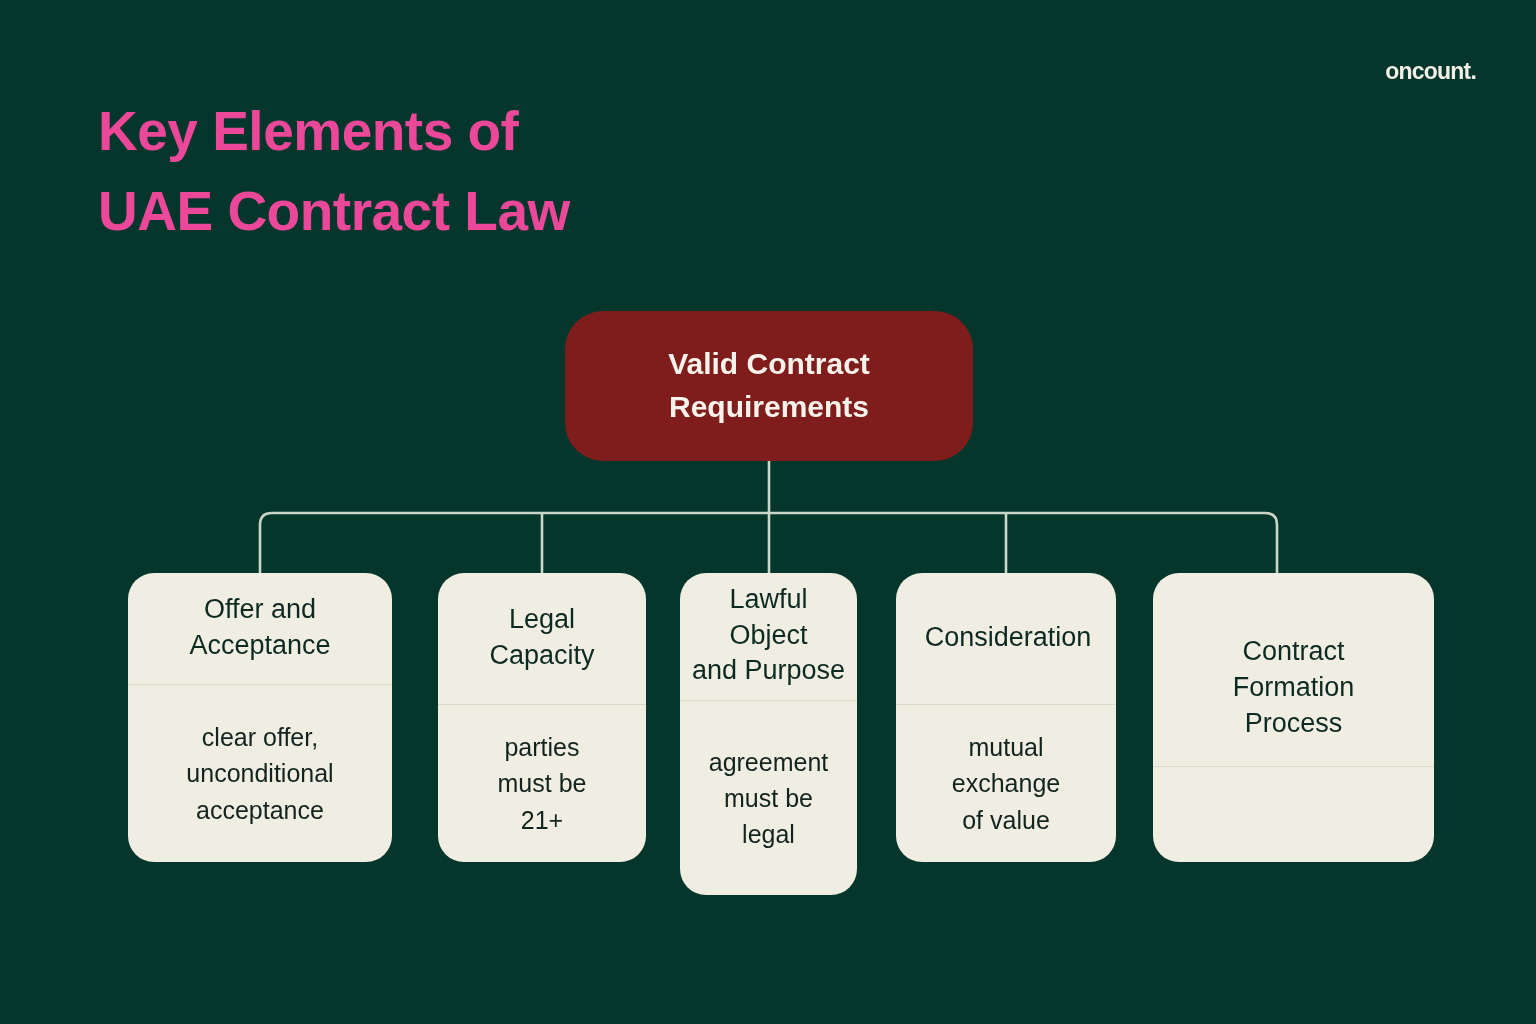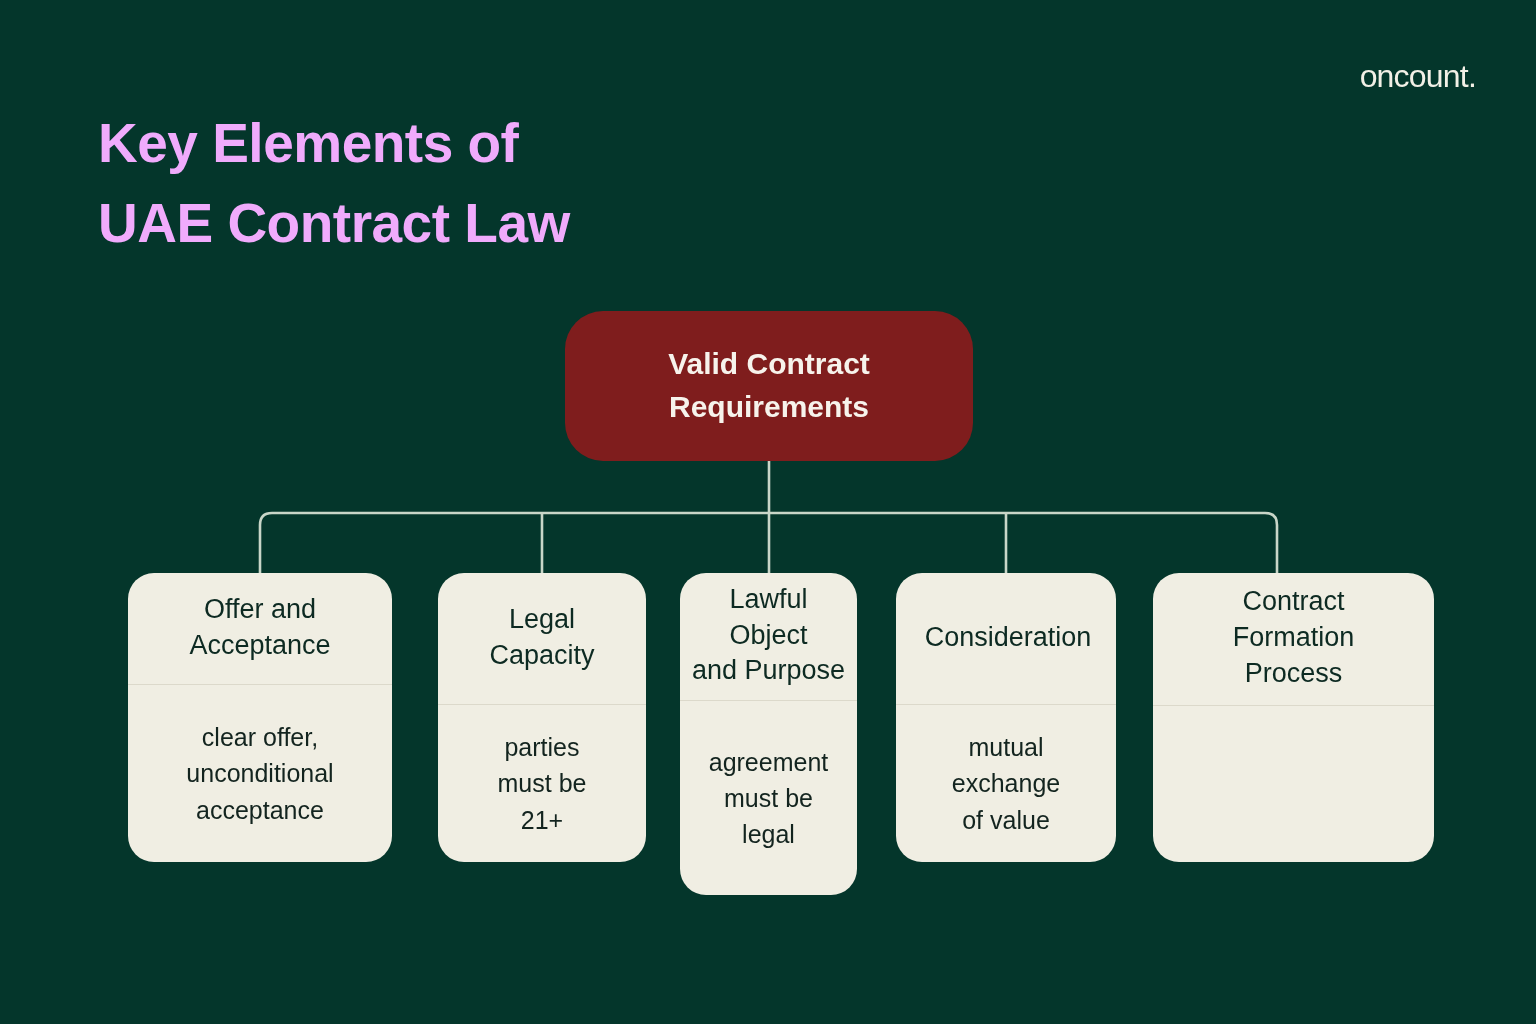--- a/index.html
+++ b/index.html
@@ -8,25 +8,25 @@
     background:#04362b;
     font-family:"Liberation Sans", sans-serif;
     overflow:hidden;
   }
   #stage { position:relative; width:1536px; height:1024px; background:#04362b; }
 
   
   .page-title {
     position:absolute; left:98px; top:92px;
     font-size:55px; font-weight:bold; line-height:1.45;
-    color:#f0abfc; letter-spacing:-0.5px; white-space:pre-line;margin-top:12px;
+    color:#ec4899; letter-spacing:-0.5px; white-space:pre-line;
   }
   .brand-logo {
     position:absolute; right:60px; top:58px;
-    font-size:32px; font-weight:normal; color:#f2f0e6;
+    font-size:23px; font-weight:bold; color:#f2f0e6;
     letter-spacing:-0.8px;
   }
 
   
   #connectors { position:absolute; left:0; top:0; width:1536px; height:1024px; }
 
   
   .root-node {
     position:absolute; left:565px; top:311px;
     width:408px; height:150px;
@@ -67,21 +67,21 @@
   
   #card-0 { left:128px;  top:573px;  width:264px; height:289px; }
   #card-0 .card-title { height:112px; }
   #card-1 { left:438px;  top:573px;  width:208px; height:289px; }
   #card-1 .card-title { height:132px; }
   #card-2 { left:680px;  top:573px;  width:177px; height:322px; }
   #card-2 .card-title { height:128px; }
   #card-3 { left:896px;  top:573px;  width:220px; height:289px; }
   #card-3 .card-title { height:132px;padding-left:12px; }
   #card-4 { left:1153px; top:573px;  width:281px; height:289px; }
-  #card-4 .card-title { height:133px; }
+  #card-4 .card-title { height:155px;margin-top:39px; }
 </style>
 </head>
 <body>
 
 <div id="stage">
 
   <div class="page-title">Key Elements of
 UAE Contract Law</div>
   <div class="brand-logo">oncount.</div>
 

